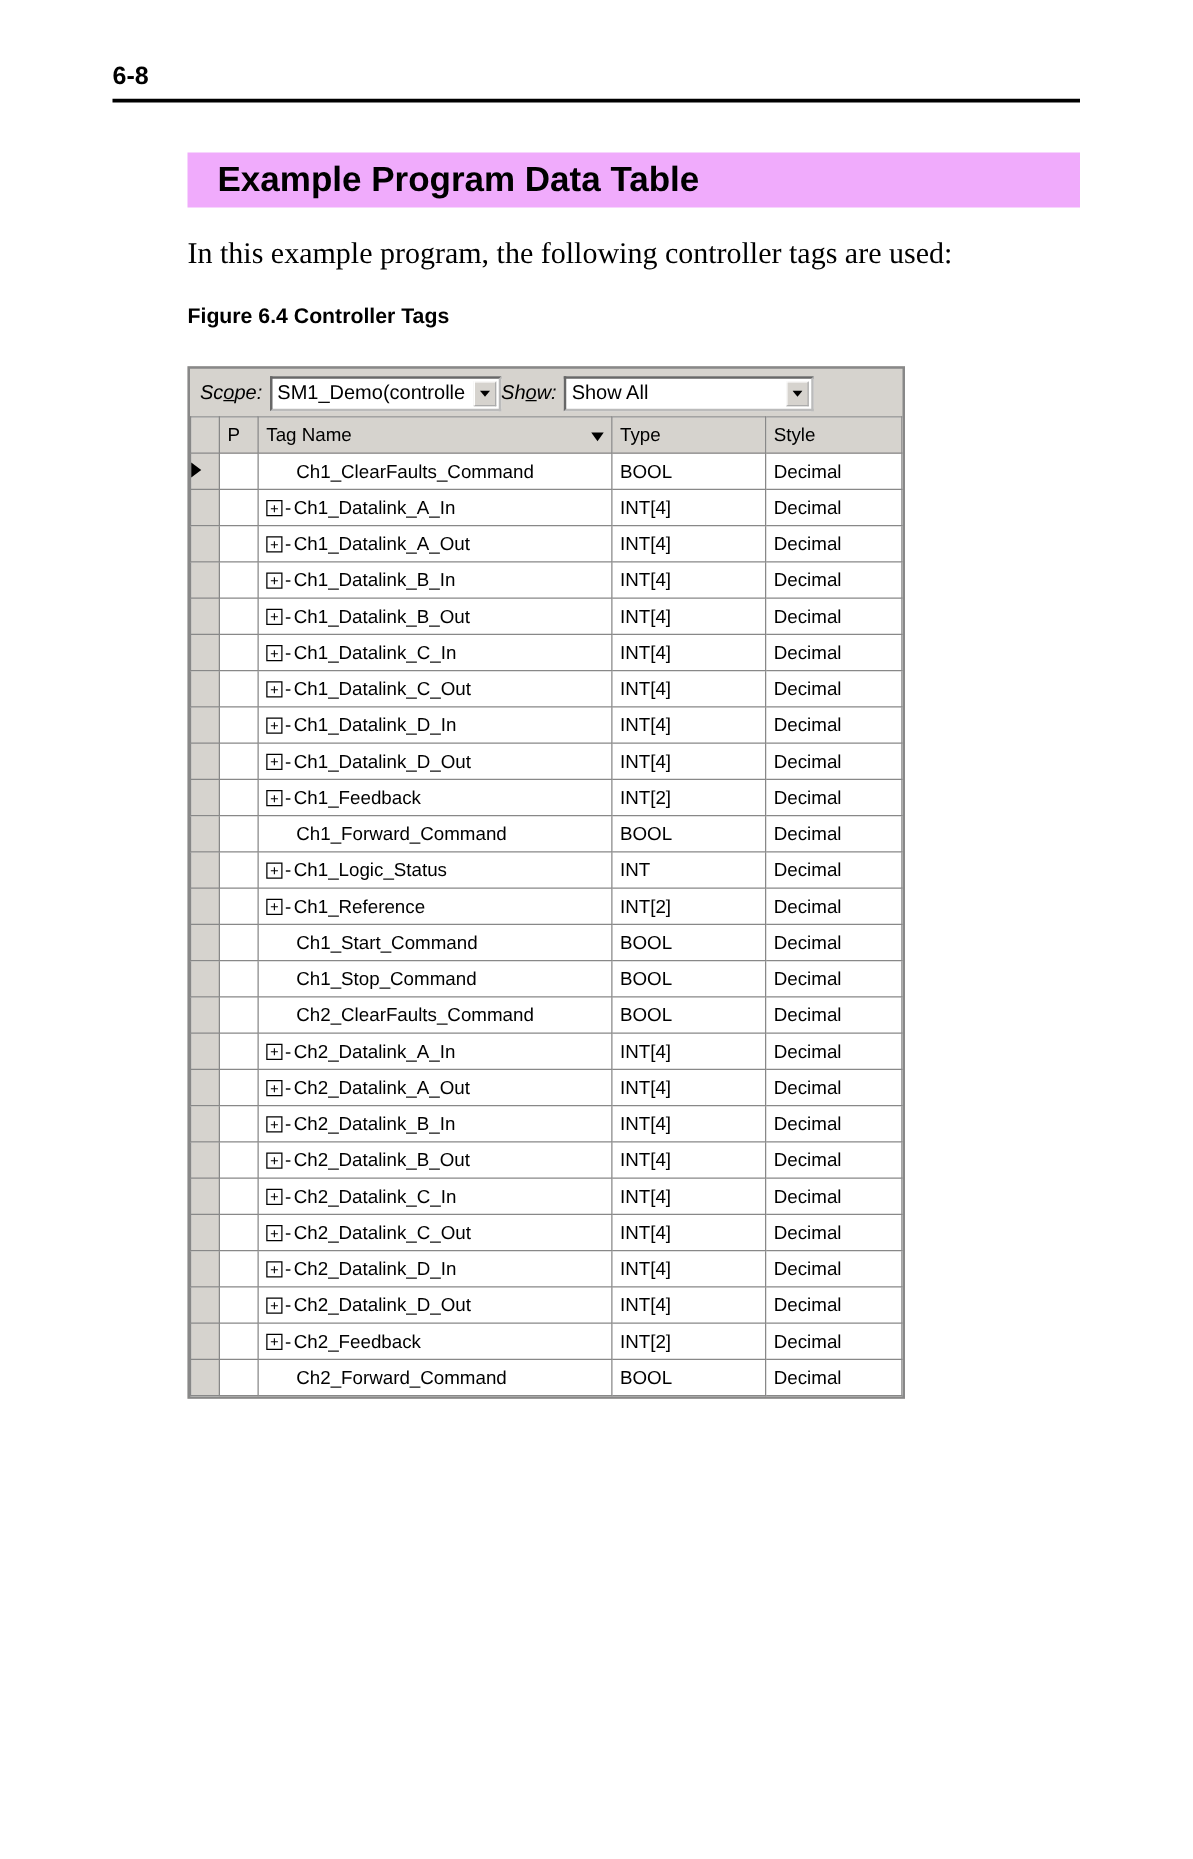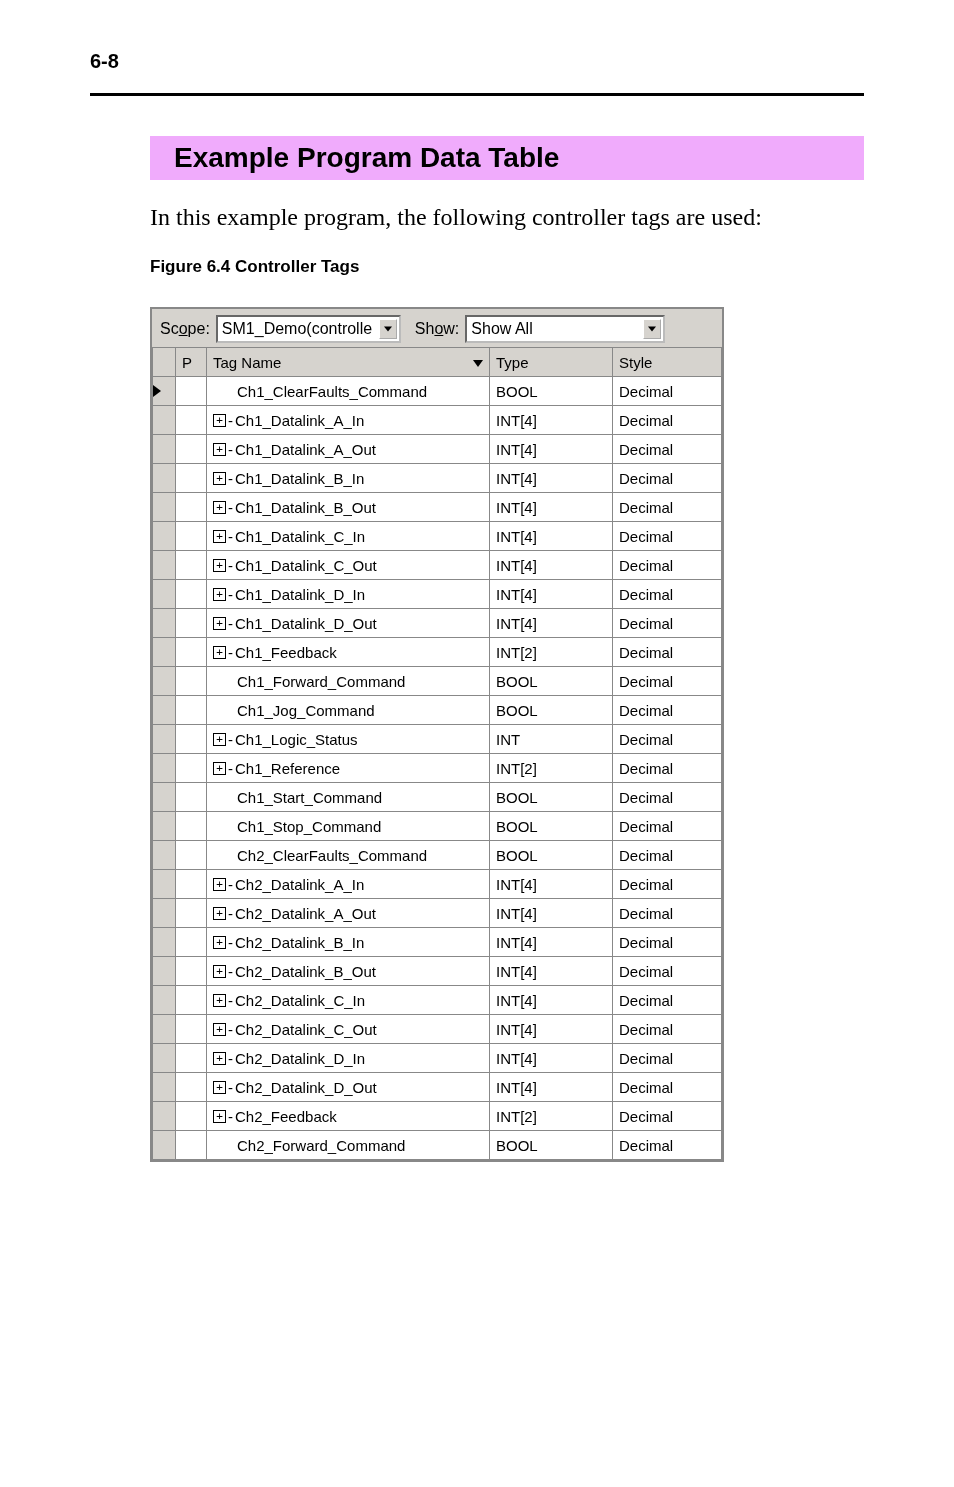--- a/index.html
+++ b/index.html
@@ -10,21 +10,21 @@
     color: #000;
     width: 954px;
   }
   .page {
     padding: 50px 90px 50px 90px;
   }
   .header-line {
     display: flex;
     align-items: baseline;
     font-size: 20px;
-    margin-bottom: 20px;
+    margin-bottom: 6px;
     gap: 36px;
   }
   .page-num {
     font-weight: bold;
     margin-right: 40px;
   }
   .header-title-text {
     font-weight: normal;
   }
   .hr {
@@ -60,40 +60,40 @@
     border: 2px solid #888;
     background: #d6d3ce;
     font-family: "MS Sans Serif", Tahoma, Arial, sans-serif;
     font-size: 16px;
   }
   .topbar {
     display: flex;
     align-items: center;
     padding: 6px 8px 4px 8px;
   }
-  .lbl { margin-right: 6px; }
+  .lbl { margin-right: 6px; font-style: italic; }
   .lbl .u { text-decoration: underline; }
   .combo {
     display: inline-flex;
     align-items: center;
     background: #fff;
     border: 2px inset #bbb;
     height: 24px;
     padding: 0 2px 0 4px;
   }
   .combo .txt { flex: 1; white-space: nowrap; overflow: hidden; }
   .combo .btn {
     width: 16px; height: 18px;
     background: #d6d3ce;
     border: 1px outset #fff;
     display: flex; align-items: center; justify-content: center;
     margin-left: 4px;
   }
   .combo .btn svg { width: 8px; height: 6px; }
-  .scope { width: 175px; margin-right: 14px; }
+  .scope { width: 175px; margin-right: 0; }
   .show  { width: 190px; }
 
   table.grid {
     border-collapse: collapse;
     width: 100%;
     background: #fff;
   }
   table.grid th, table.grid td {
     border: 1px solid #888;
     font-size: 15px;
@@ -340,32 +340,20 @@
               </span>
             </td>
             <td>BOOL</td>
             <td>Decimal</td>
           </tr>
           <tr>
             <td class="gutter-cell col-gutter"></td>
             <td></td>
             <td>
               <span class="tagcell">
-                <span class="indent-noexp"></span>
-                <span>Ch1_Jog_Command</span>
-              </span>
-            </td>
-            <td>BOOL</td>
-            <td>Decimal</td>
-          </tr>
-          <tr>
-            <td class="gutter-cell col-gutter"></td>
-            <td></td>
-            <td>
-              <span class="tagcell">
                 <span class="expander">+</span>
                 <span class="dash">-</span>
                 <span>Ch1_Logic_Status</span>
               </span>
             </td>
             <td>INT</td>
             <td>Decimal</td>
           </tr>
           <tr>
             <td class="gutter-cell col-gutter"></td>

